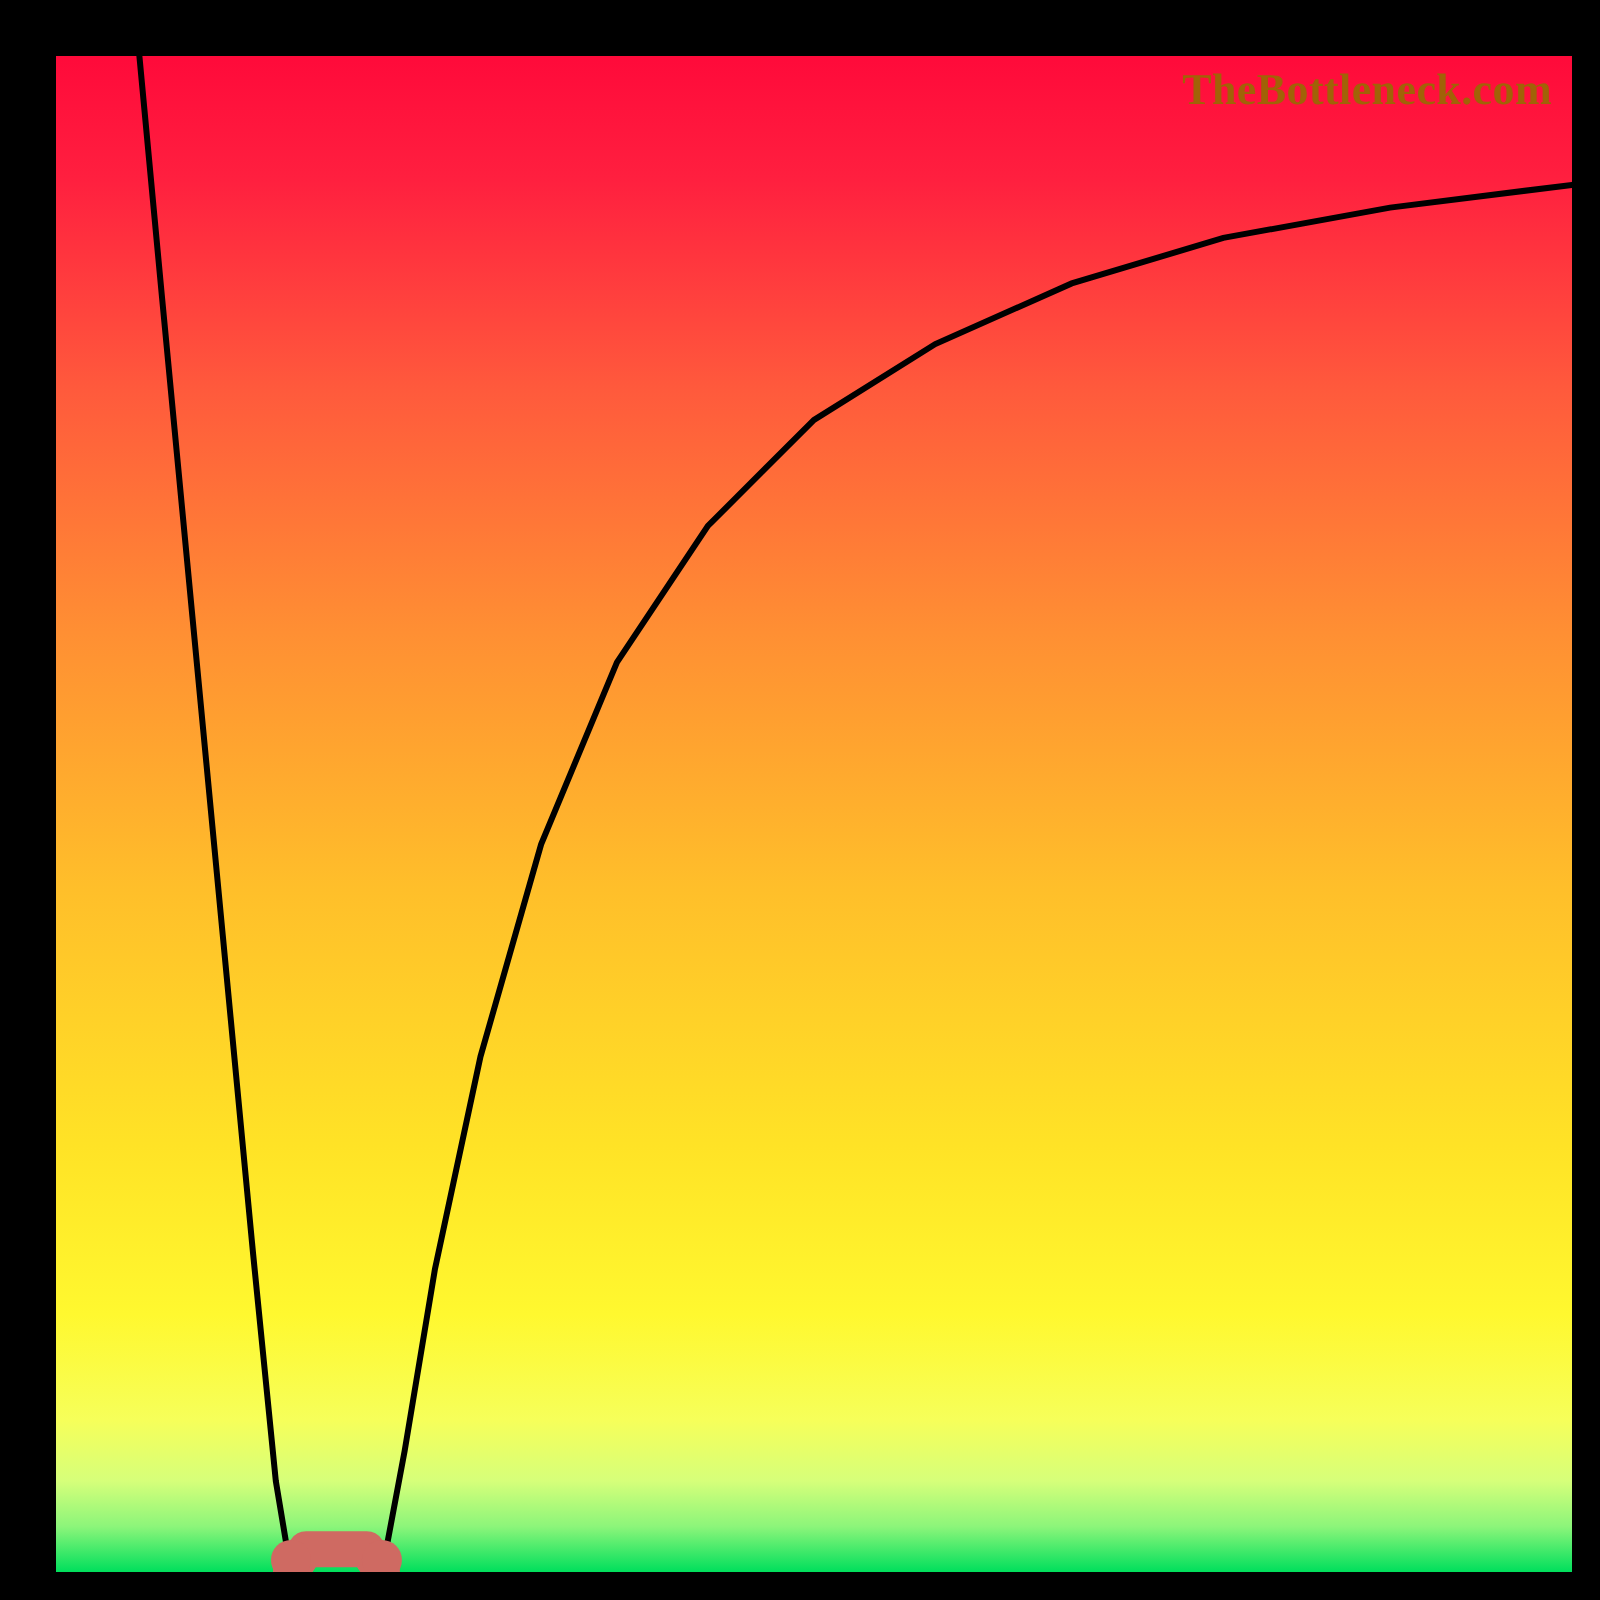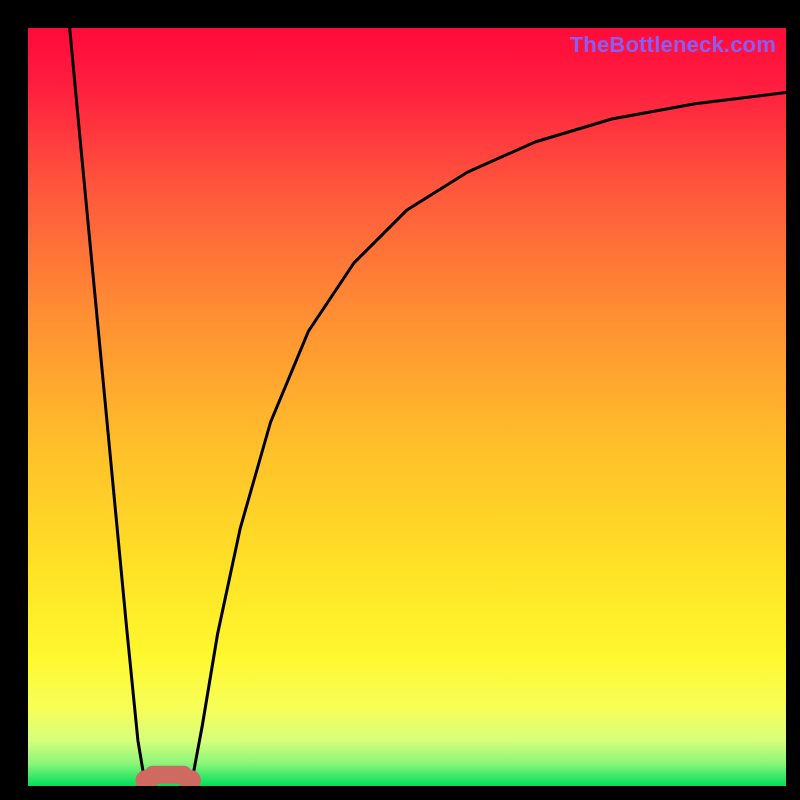--- a/index.html
+++ b/index.html
@@ -22,24 +22,24 @@
     position: absolute;
     left: 0;
     top: 0;
     width: 758px;
     height: 758px;
   }
   .watermark {
     position: absolute;
     top: 4px;
     right: 10px;
-    font-family: Liberation Sans, sans-serif;
+    font-family: Liberation Serif, serif;
     font-size: 22px;
     font-weight: 600;
-    color: #8b5cf6;
+    color: #a16207;
     letter-spacing: 0.2px;
   }
 </style>
 </head>
 <body>
 
 <div class="frame">
   <svg class="plot" viewBox="0 0 758 758" preserveAspectRatio="none">
     <defs>
       <linearGradient id="bg" x1="0" y1="0" x2="0" y2="1">

